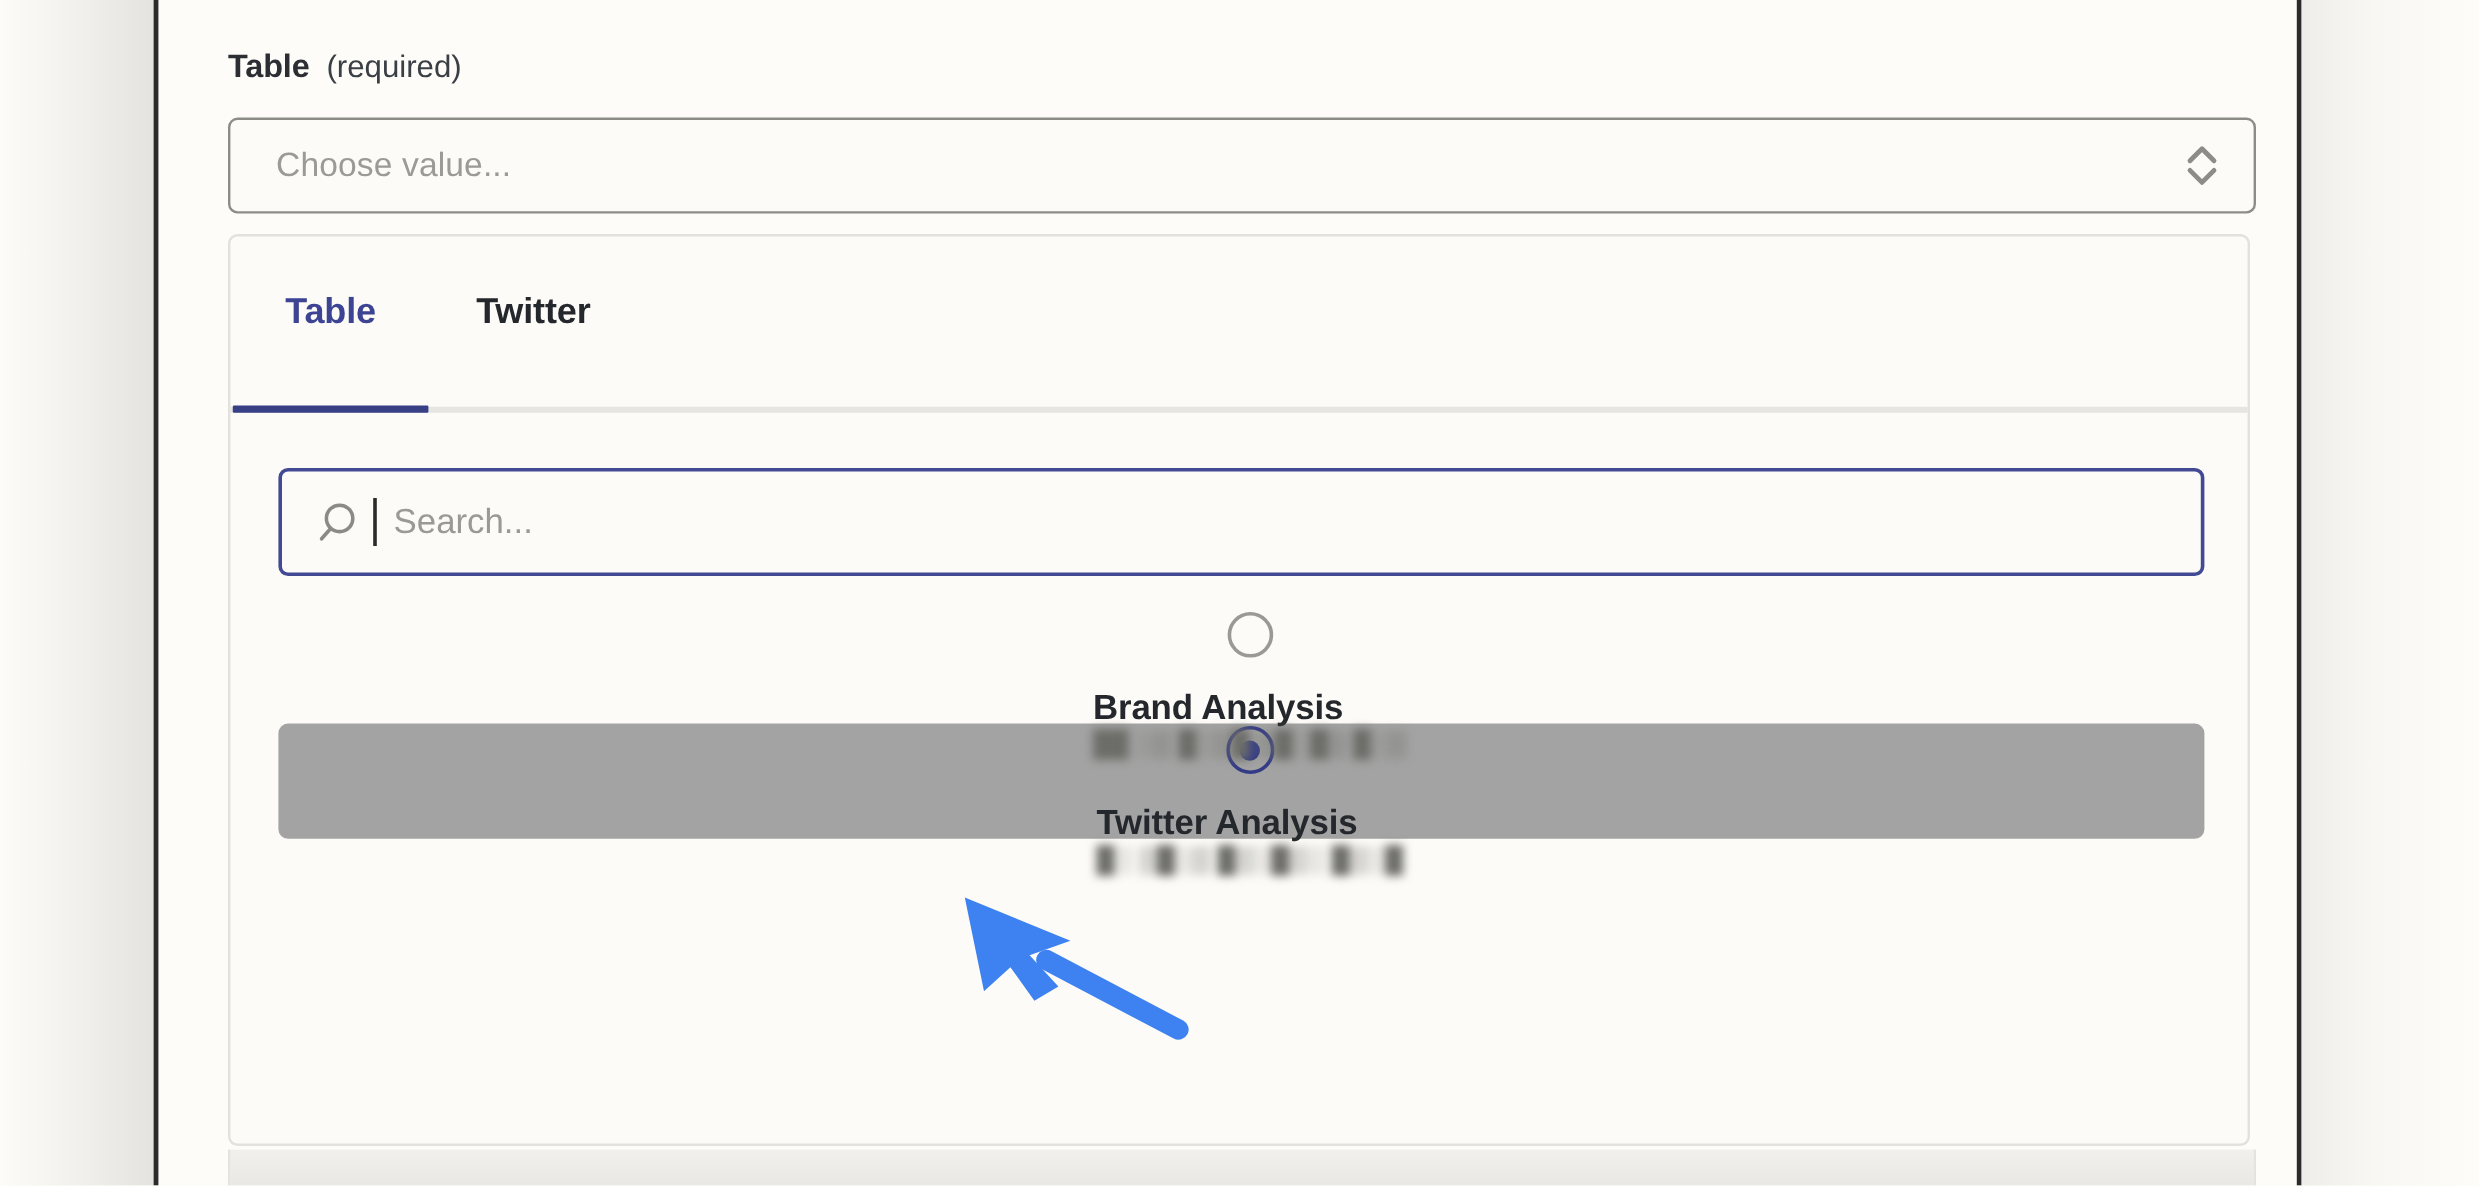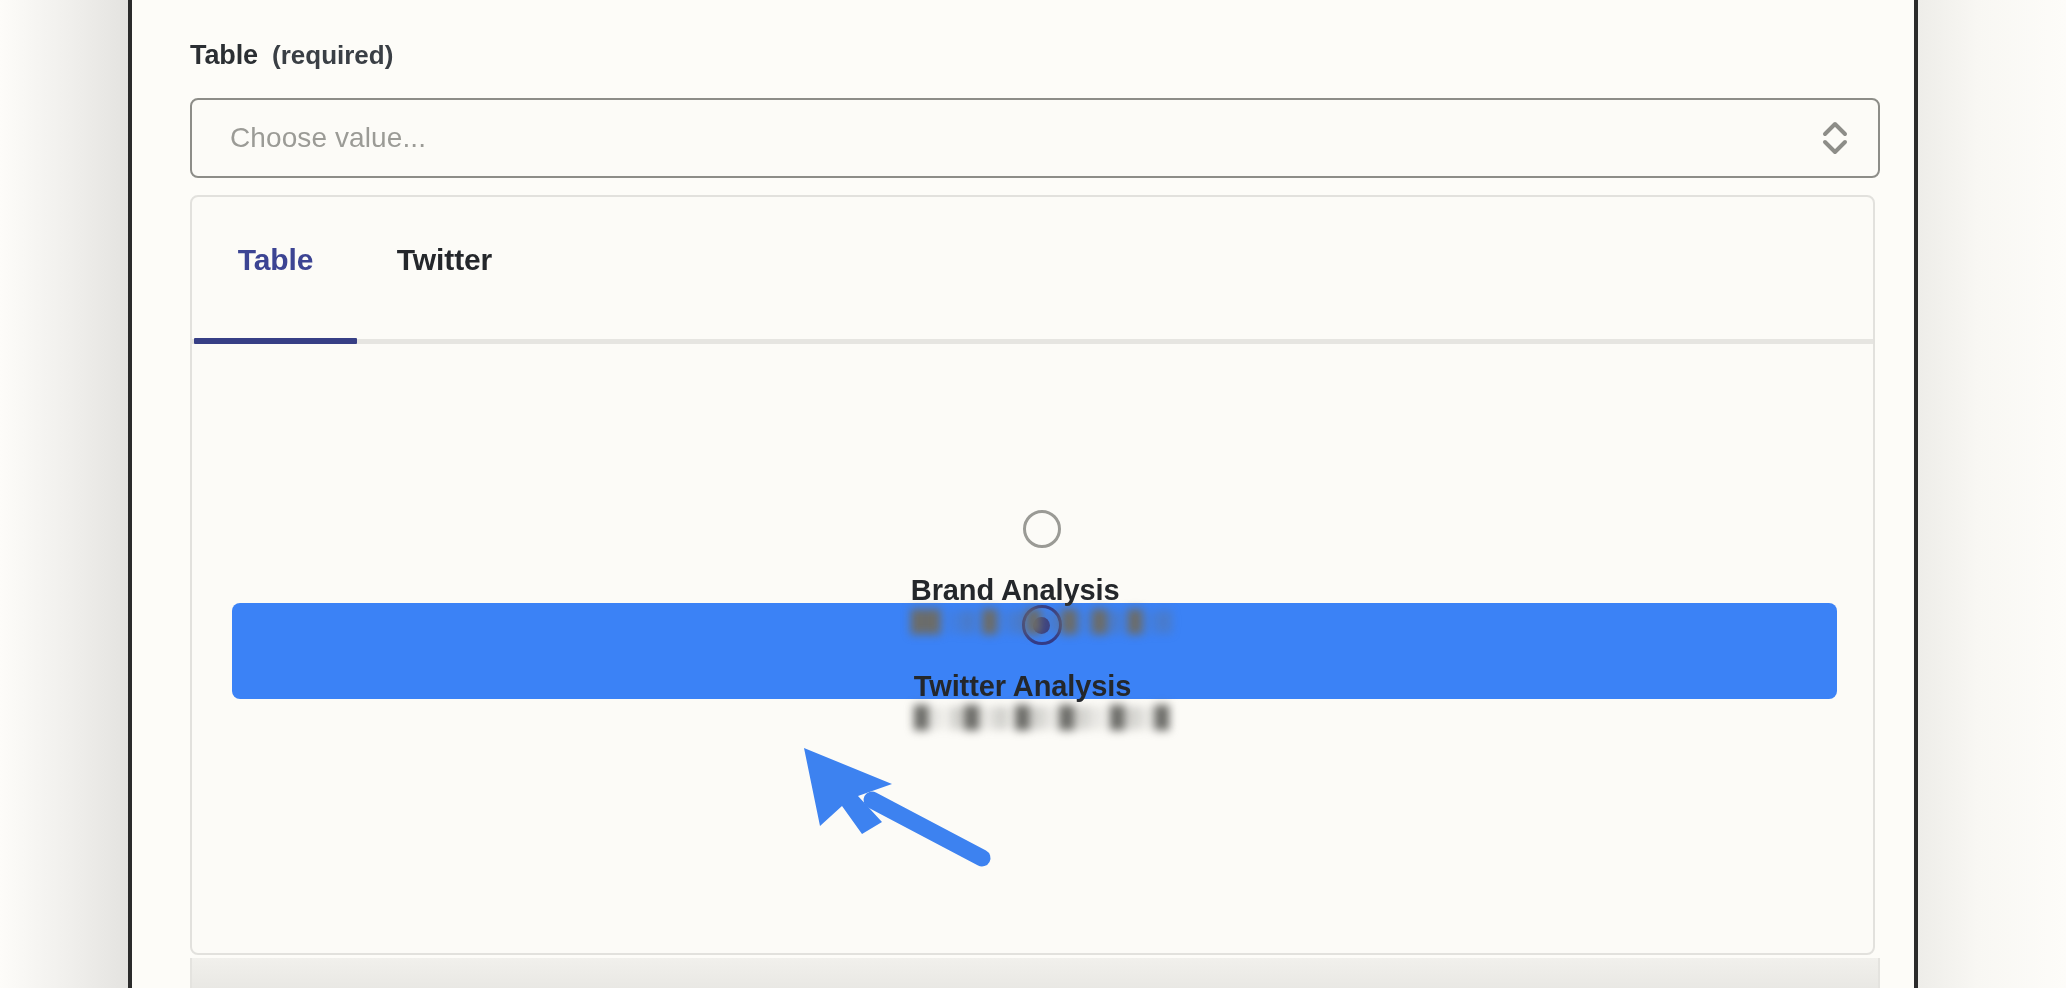--- a/index.html
+++ b/index.html
@@ -60,21 +60,21 @@
     height: 34px;
   }
   .field-label {
     font-size: 27px;
     font-weight: 700;
     color: #2b2f33;
     letter-spacing: -0.1px;
   }
   .field-required {
     font-size: 26px;
-    font-weight: 700;
+    font-weight: 400;
     color: #3a3f45;
   }
 
   
   .select-control {
     position: absolute;
     left: 190px; top: 98px;
     width: 1690px; height: 80px;
     background: #fcfbf7;
     border: 2px solid #8d8d88;
@@ -195,21 +195,21 @@
   .option-row {
     display: flex;
     align-items: center;
     gap: 24px;
     height: 96px;
     padding-left: 14px;
     border-radius: 8px;
     flex-direction: column;
   }
   .option-row.is-selected {
-    background: #3b82f6;
+    background: #a3a3a3;
   }
   .radio-slot {
     width: 44px; height: 44px;
     flex: 0 0 auto;
     display: flex;
     align-items: center;
     justify-content: center;
   }
   .radio-outer {
     width: 38px; height: 38px;
@@ -299,20 +299,32 @@
         <span>Table</span>
       </div>
       <div class="tab is-inactive">
         <span>Twitter</span>
       </div>
     </div>
     <div class="tab-underline-track"></div>
     <div class="tab-underline-active"></div>
   </div>
 
+  <div class="search-wrap">
+    <div class="search-box">
+      <span class="search-icon">
+        <svg width="40" height="40" viewBox="0 0 40 40" fill="none" aria-hidden="true">
+          <circle cx="22" cy="17" r="11" stroke="#8b8b86" stroke-width="3" fill="none"></circle>
+          <path d="M14 26 L7 34" stroke="#8b8b86" stroke-width="3" stroke-linecap="round"></path>
+        </svg>
+      </span>
+      <span class="search-caret"></span>
+      <span class="search-placeholder">Search...</span>
+    </div>
+  </div>
 
   <div class="option-list">
 
     <div class="option-row">
       <span class="radio-slot">
         <span class="radio-outer"></span>
       </span>
       <span class="option-text">
         <span class="option-title">Brand Analysis</span>
         <span class="option-subtitle">██ ░▒ █░▒█ ▒█░█▒ █░▒</span>

